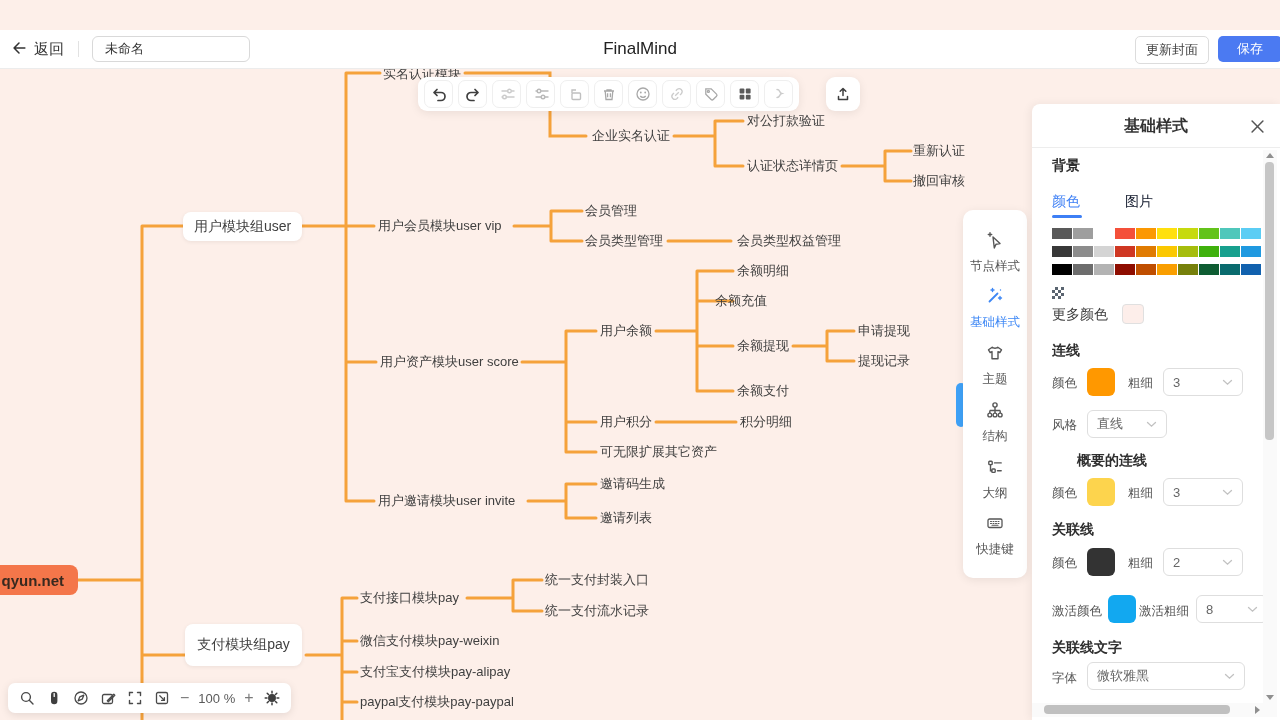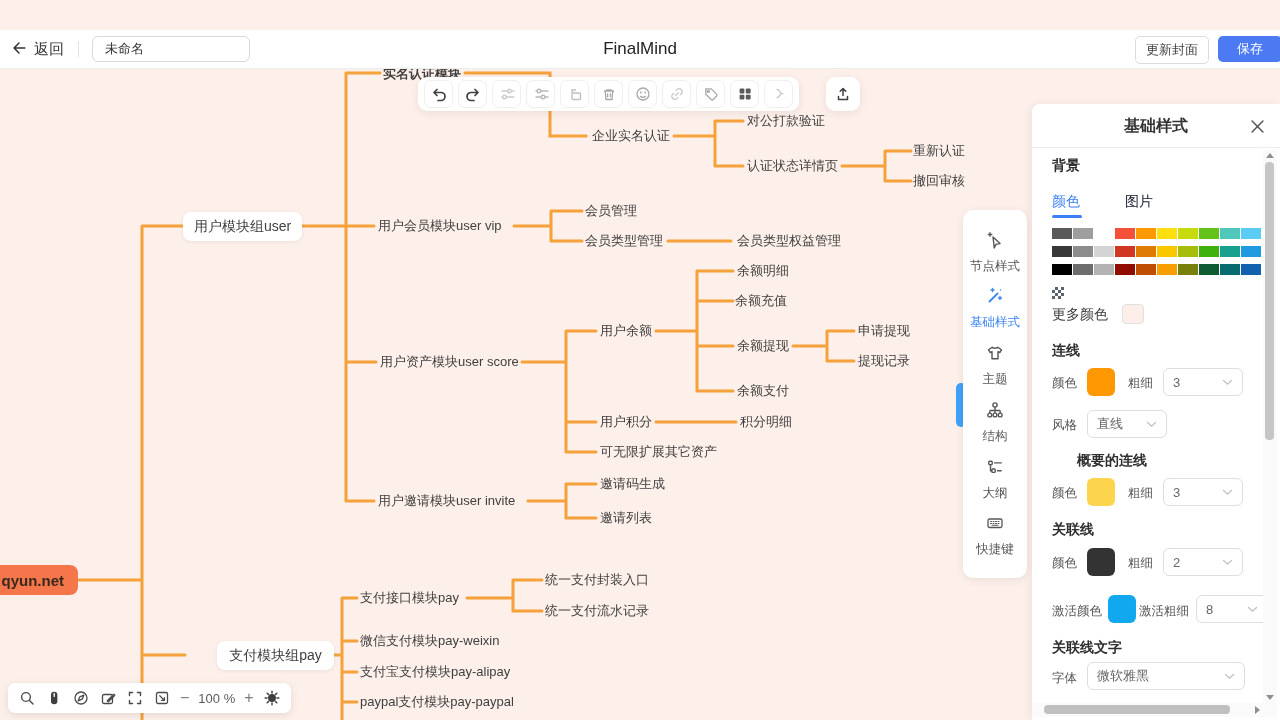--- a/index.html
+++ b/index.html
@@ -100,36 +100,36 @@
       M656 331 H697 M697 271 V391 M697 271 H733 M697 301 H733 M697 346 H733 M697 391 H733
       M793 346 H827 M827 331 V361 M827 331 H854 M827 361 H854
       M656 422 H736
       M528 501 H566 M566 484 V518 M566 484 H596 M566 518 H596
       M306 655 H342 M342 598 V720 M342 598 H357 M342 641 H357 M342 672 H357 M342 702 H357
       M467 598 H513 M513 580 V611 M513 580 H542 M513 611 H542"></path>
   </svg>
 
   <div class="mroot" style="left:-40px;top:565px;width:118px;height:30px;">qyun.net</div>
   <div class="mbox" style="left:183px;top:212px;width:119px;height:29px;">用户模块组user</div>
-  <div class="mbox" style="left:185px;top:641px;width:117px;height:29px;margin-left:32px;">支付模块组pay</div>
-
-  <div class="mnode" style="left:383px;top:74px;font-weight:bold;">实名认证模块</div>
+  <div class="mbox" style="left:185px;top:624px;width:117px;height:42px;">支付模块组pay</div>
+
+  <div class="mnode" style="left:383px;top:74px;">实名认证模块</div>
   <div class="mnode" style="left:592px;top:136px;">企业实名认证</div>
   <div class="mnode" style="left:747px;top:121px;">对公打款验证</div>
   <div class="mnode" style="left:747px;top:166px;">认证状态详情页</div>
   <div class="mnode" style="left:913px;top:151px;">重新认证</div>
   <div class="mnode" style="left:913px;top:181px;">撤回审核</div>
   <div class="mnode" style="left:378px;top:226px;">用户会员模块user vip</div>
   <div class="mnode" style="left:585px;top:211px;">会员管理</div>
   <div class="mnode" style="left:585px;top:241px;">会员类型管理</div>
   <div class="mnode" style="left:737px;top:241px;">会员类型权益管理</div>
   <div class="mnode" style="left:380px;top:362px;">用户资产模块user score</div>
   <div class="mnode" style="left:600px;top:331px;">用户余额</div>
   <div class="mnode" style="left:737px;top:271px;">余额明细</div>
-  <div class="mnode" style="left:735px;top:301px;">余额充值</div>
+  <div class="mnode" style="left:715px;top:301px;">余额充值</div>
   <div class="mnode" style="left:737px;top:346px;">余额提现</div>
   <div class="mnode" style="left:858px;top:331px;">申请提现</div>
   <div class="mnode" style="left:858px;top:361px;">提现记录</div>
   <div class="mnode" style="left:737px;top:391px;">余额支付</div>
   <div class="mnode" style="left:600px;top:422px;">用户积分</div>
   <div class="mnode" style="left:740px;top:422px;">积分明细</div>
   <div class="mnode" style="left:600px;top:452px;">可无限扩展其它资产</div>
   <div class="mnode" style="left:378px;top:501px;">用户邀请模块user invite</div>
   <div class="mnode" style="left:600px;top:484px;">邀请码生成</div>
   <div class="mnode" style="left:600px;top:518px;">邀请列表</div>

